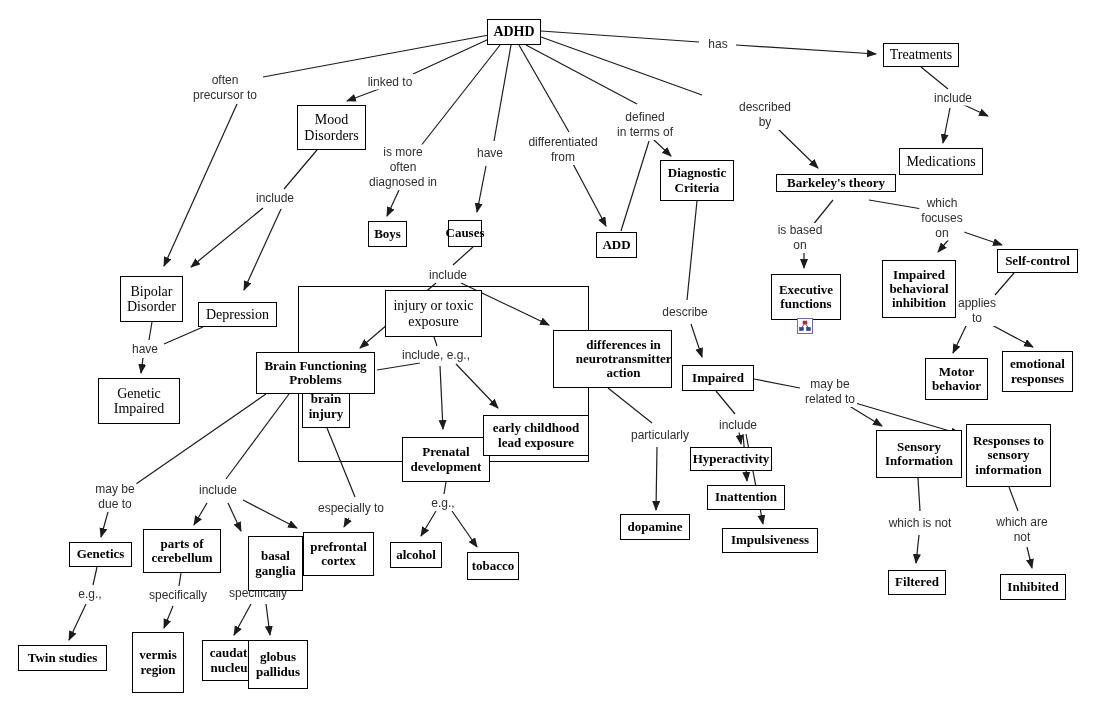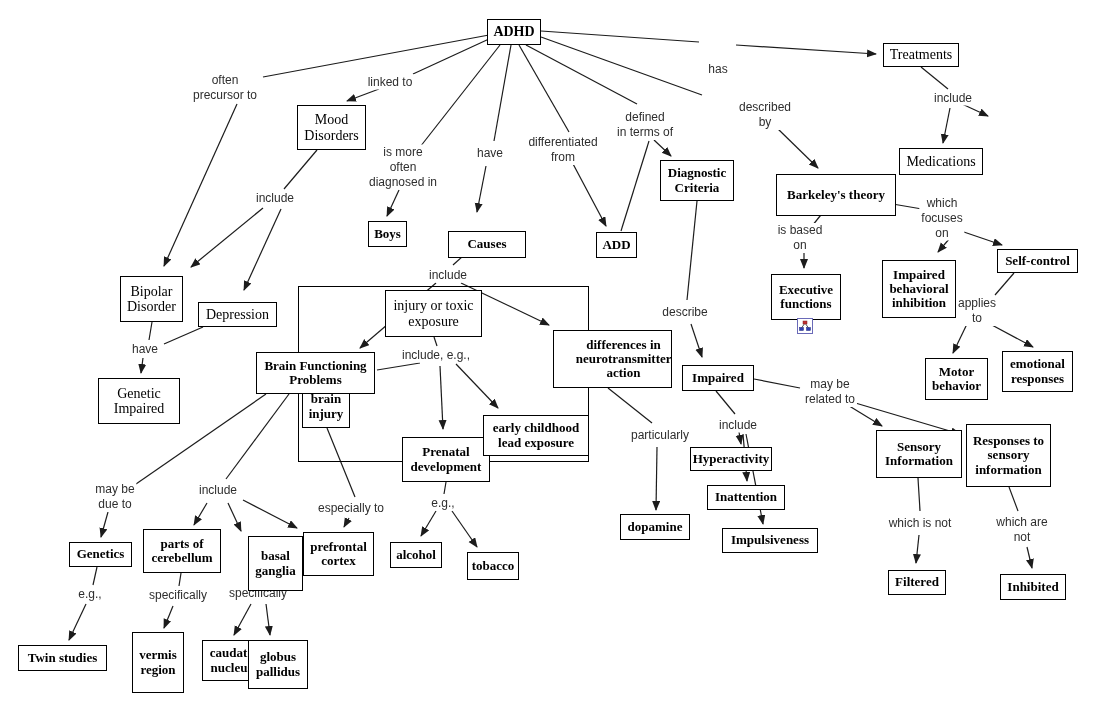--- a/index.html
+++ b/index.html
@@ -105,21 +105,21 @@
       <line x1="1009" y1="487" x2="1018" y2="511"></line>
       <line x1="1027" y1="547" x2="1032" y2="568" marker-end="url(#arr)"></line>
     </g>
   </svg>
 
   <div class="group-rect" style="left:298px;top:286px;width:291px;height:176px;"></div>
 
   <div class="elabel" style="left:225px;top:88px;">often
 precursor to</div>
   <div class="elabel" style="left:390px;top:82px;">linked to</div>
-  <div class="elabel" style="left:718px;top:44px;margin-top:25px;">has</div>
+  <div class="elabel" style="left:718px;top:44px;">has</div>
   <div class="elabel" style="left:953px;top:98px;">include</div>
   <div class="elabel" style="left:403px;top:167px;">is more
 often
 diagnosed in</div>
   <div class="elabel" style="left:490px;top:153px;">have</div>
   <div class="elabel" style="left:563px;top:150px;">differentiated
 from</div>
   <div class="elabel" style="left:645px;top:125px;">defined
 in terms of</div>
   <div class="elabel" style="left:765px;top:115px;">described
@@ -150,24 +150,24 @@
   <div class="elabel" style="left:258px;top:593px;">specifically</div>
   <div class="elabel" style="left:351px;top:508px;">especially to</div>
   <div class="elabel" style="left:90px;top:594px;">e.g.,</div>
   <div class="elabel" style="left:443px;top:503px;">e.g.,</div>
 
   <div class="node" style="left:487px;top:19px;width:54px;height:26px;font-size:14px;">ADHD</div>
   <div class="node regular" style="left:297px;top:105px;width:69px;height:45px;">Mood Disorders</div>
   <div class="node regular" style="left:883px;top:43px;width:76px;height:24px;">Treatments</div>
   <div class="node regular" style="left:899px;top:148px;width:84px;height:27px;">Medications</div>
   <div class="node" style="left:368px;top:221px;width:39px;height:26px;">Boys</div>
-  <div class="node" style="left:448px;top:220px;width:78px;height:27px;margin-top:11px;">Causes</div>
+  <div class="node" style="left:448px;top:220px;width:34px;height:27px;">Causes</div>
   <div class="node" style="left:596px;top:232px;width:41px;height:26px;">ADD</div>
   <div class="node" style="left:660px;top:160px;width:74px;height:41px;">Diagnostic Criteria</div>
-  <div class="node" style="left:776px;top:174px;width:120px;height:42px;">Barkeley's theory</div>
+  <div class="node" style="left:776px;top:174px;width:120px;height:18px;">Barkeley's theory</div>
   <div class="node" style="left:771px;top:274px;width:70px;height:46px;">Executive functions</div>
   <div class="node" style="left:882px;top:260px;width:74px;height:58px;">Impaired behavioral inhibition</div>
   <div class="node" style="left:997px;top:249px;width:81px;height:24px;">Self-control</div>
   <div class="node" style="left:925px;top:358px;width:63px;height:42px;">Motor behavior</div>
   <div class="node" style="left:1002px;top:351px;width:71px;height:41px;">emotional responses</div>
   <div class="node regular" style="left:120px;top:276px;width:63px;height:46px;">Bipolar Disorder</div>
   <div class="node regular" style="left:198px;top:302px;width:79px;height:25px;">Depression</div>
   <div class="node regular" style="left:98px;top:378px;width:82px;height:46px;">Genetic Impaired</div>
   <div class="node" style="left:302px;top:385px;width:48px;height:43px;">brain injury</div>
   <div class="node top" style="left:256px;top:352px;width:119px;height:42px;">Brain Functioning Problems</div>

